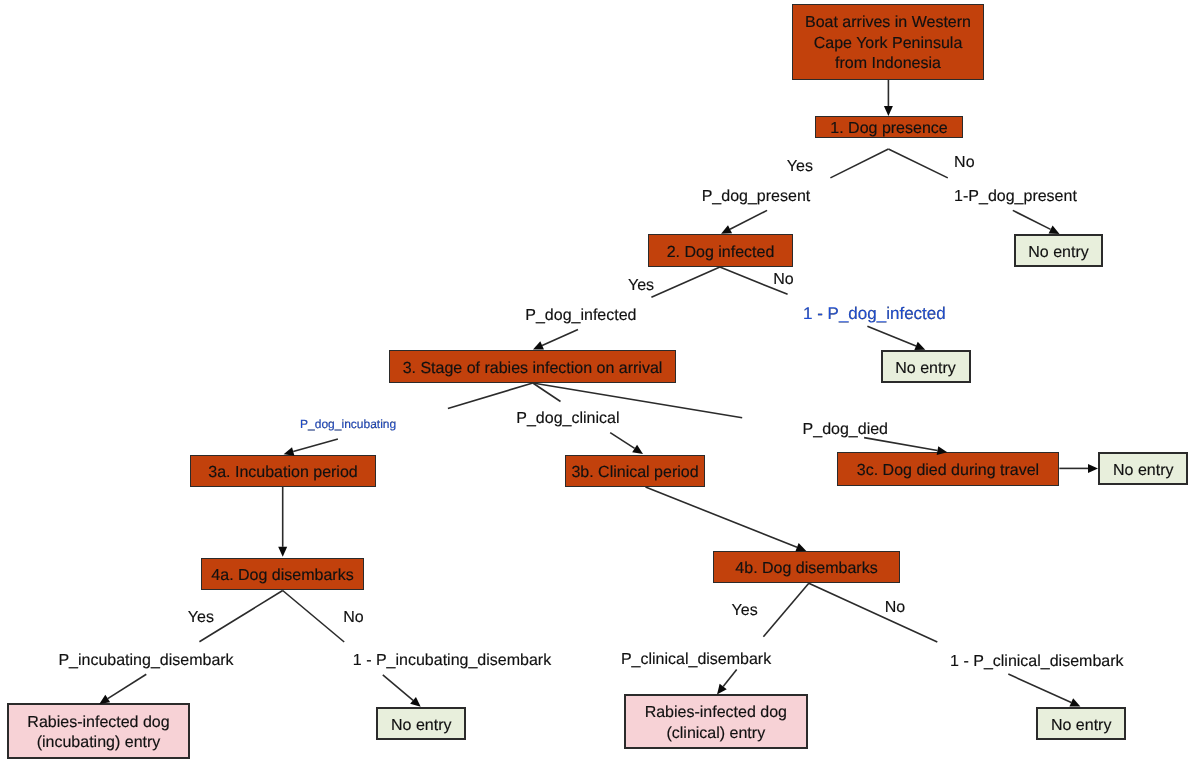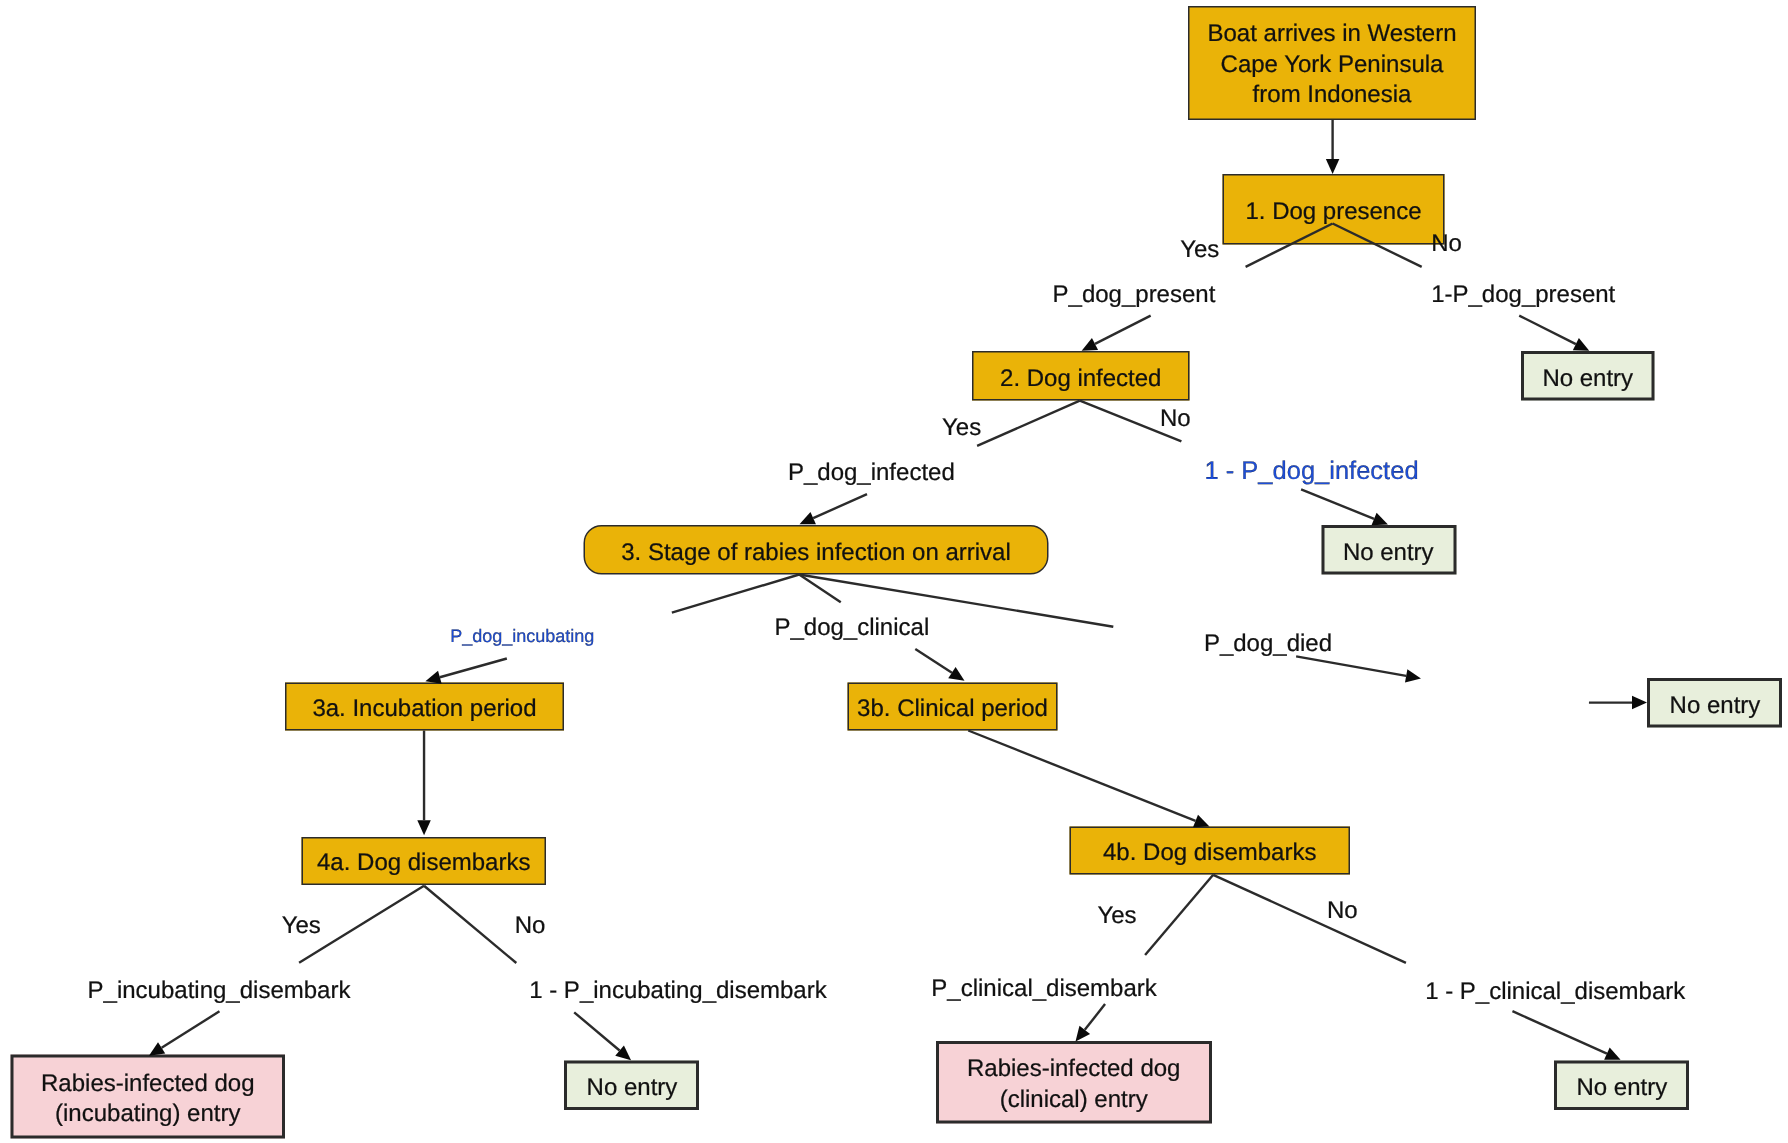--- a/index.html
+++ b/index.html
@@ -2,21 +2,21 @@
 <html><head>
 <meta charset="utf-8">
 <title>Rabies incursion decision tree</title>
 <style>
   html,body{margin:0;padding:0;background:#ffffff;}
   #stage{position:relative;width:1192px;height:762px;background:#ffffff;overflow:hidden;
          transform:translateZ(0);
          font-family:"Liberation Sans", sans-serif;-webkit-font-smoothing:antialiased;
          text-rendering:geometricPrecision;}
   #edges{position:absolute;left:0;top:0;width:1192px;height:762px;pointer-events:none;z-index:5;}
-  .node{position:absolute;z-index:2;box-sizing:border-box;border:1.8px solid #2b2b2b;background:#eab308;
+  .node{position:absolute;z-index:2;box-sizing:border-box;border:1.8px solid #2b2b2b;background:#c2410c;
         display:flex;flex-direction:column;align-items:center;justify-content:center;
         text-align:center;color:#111111;}
   .node .txt{position:relative;top:2.5px;}
   .node .tl{display:block;line-height:20.4px;white-space:pre;}
   .node.green{background:#e8efdc;border-width:2px;}
   .node.pink{background:#f7d2d6;border-width:2.2px;}
   .lbl{position:absolute;z-index:3;white-space:pre;color:#111111;}
   .node .txt,.lbl{-webkit-text-stroke:0.15px #111111;}
 </style>
 </head>
@@ -66,53 +66,58 @@
 <path d="M1008.30,674.10 L1071.28,702.40" fill="none" stroke="#2b2b2b" stroke-width="1.6"></path>
 <path d="M1080.40,706.50 L1069.43,706.51 L1073.12,698.30 Z" fill="#0a0a0a" stroke="none"></path>
 </svg>
 <div class="node" style="left: 792px; top: 3.5px; width: 192px; height: 76px; font-size: 16px; border-color: rgb(43, 43, 43); color: rgb(17, 17, 17);">
       <span class="txt">
         <span class="tl">Boat arrives in Western</span>
         <span class="tl">Cape York Peninsula</span>
         <span class="tl">from Indonesia</span>
       </span>
     </div>
-<div class="node" style="left: 815px; top: 116px; width: 148px; height: 47px; font-size: 16px; border-color: rgb(43, 43, 43); color: rgb(17, 17, 17);">
+<div class="node" style="left: 815px; top: 116px; width: 148px; height: 22px; font-size: 16px; border-color: rgb(43, 43, 43); color: rgb(17, 17, 17);">
       <span class="txt">
         <span class="tl">1. Dog presence</span>
       </span>
     </div>
 <div class="node" style="left: 648px; top: 234px; width: 145px; height: 33px; font-size: 16px; border-color: rgb(43, 43, 43); color: rgb(17, 17, 17);">
       <span class="txt">
         <span class="tl">2. Dog infected</span>
       </span>
     </div>
 <div class="node green" style="left: 1014px; top: 234px; width: 89px; height: 33px; font-size: 16px; border-color: rgb(43, 43, 43); color: rgb(17, 17, 17); background: rgb(232, 239, 220);">
       <span class="txt">
         <span class="tl">No entry</span>
       </span>
     </div>
-<div class="node" style="left: 389px; top: 350px; width: 310px; height: 33px; font-size: 16px; border-color: rgb(43, 43, 43); color: rgb(17, 17, 17); border-radius: 12px;">
+<div class="node" style="left: 389px; top: 350px; width: 287px; height: 33px; font-size: 16px; border-color: rgb(43, 43, 43); color: rgb(17, 17, 17);">
       <span class="txt">
         <span class="tl">3. Stage of rabies infection on arrival</span>
       </span>
     </div>
 <div class="node green" style="left: 880.5px; top: 350px; width: 90px; height: 32.6px; font-size: 16px; border-color: rgb(43, 43, 43); color: rgb(17, 17, 17); background: rgb(232, 239, 220);">
       <span class="txt">
         <span class="tl">No entry</span>
       </span>
     </div>
 <div class="node" style="left: 190px; top: 455px; width: 186px; height: 32px; font-size: 16px; border-color: rgb(43, 43, 43); color: rgb(17, 17, 17);">
       <span class="txt">
         <span class="tl">3a. Incubation period</span>
       </span>
     </div>
 <div class="node" style="left: 565px; top: 455px; width: 140px; height: 32px; font-size: 16px; border-color: rgb(43, 43, 43); color: rgb(17, 17, 17);">
       <span class="txt">
         <span class="tl">3b. Clinical period</span>
+      </span>
+    </div>
+<div class="node" style="left: 837px; top: 452px; width: 222px; height: 34px; font-size: 16px; border-color: rgb(43, 43, 43); color: rgb(17, 17, 17);">
+      <span class="txt">
+        <span class="tl">3c. Dog died during travel</span>
       </span>
     </div>
 <div class="node green" style="left: 1098.3px; top: 452.4px; width: 90px; height: 32.8px; font-size: 16px; border-color: rgb(43, 43, 43); color: rgb(17, 17, 17); background: rgb(232, 239, 220);">
       <span class="txt">
         <span class="tl">No entry</span>
       </span>
     </div>
 <div class="node" style="left: 201px; top: 558px; width: 163px; height: 32px; font-size: 16px; border-color: rgb(43, 43, 43); color: rgb(17, 17, 17);">
       <span class="txt">
         <span class="tl">4a. Dog disembarks</span>

